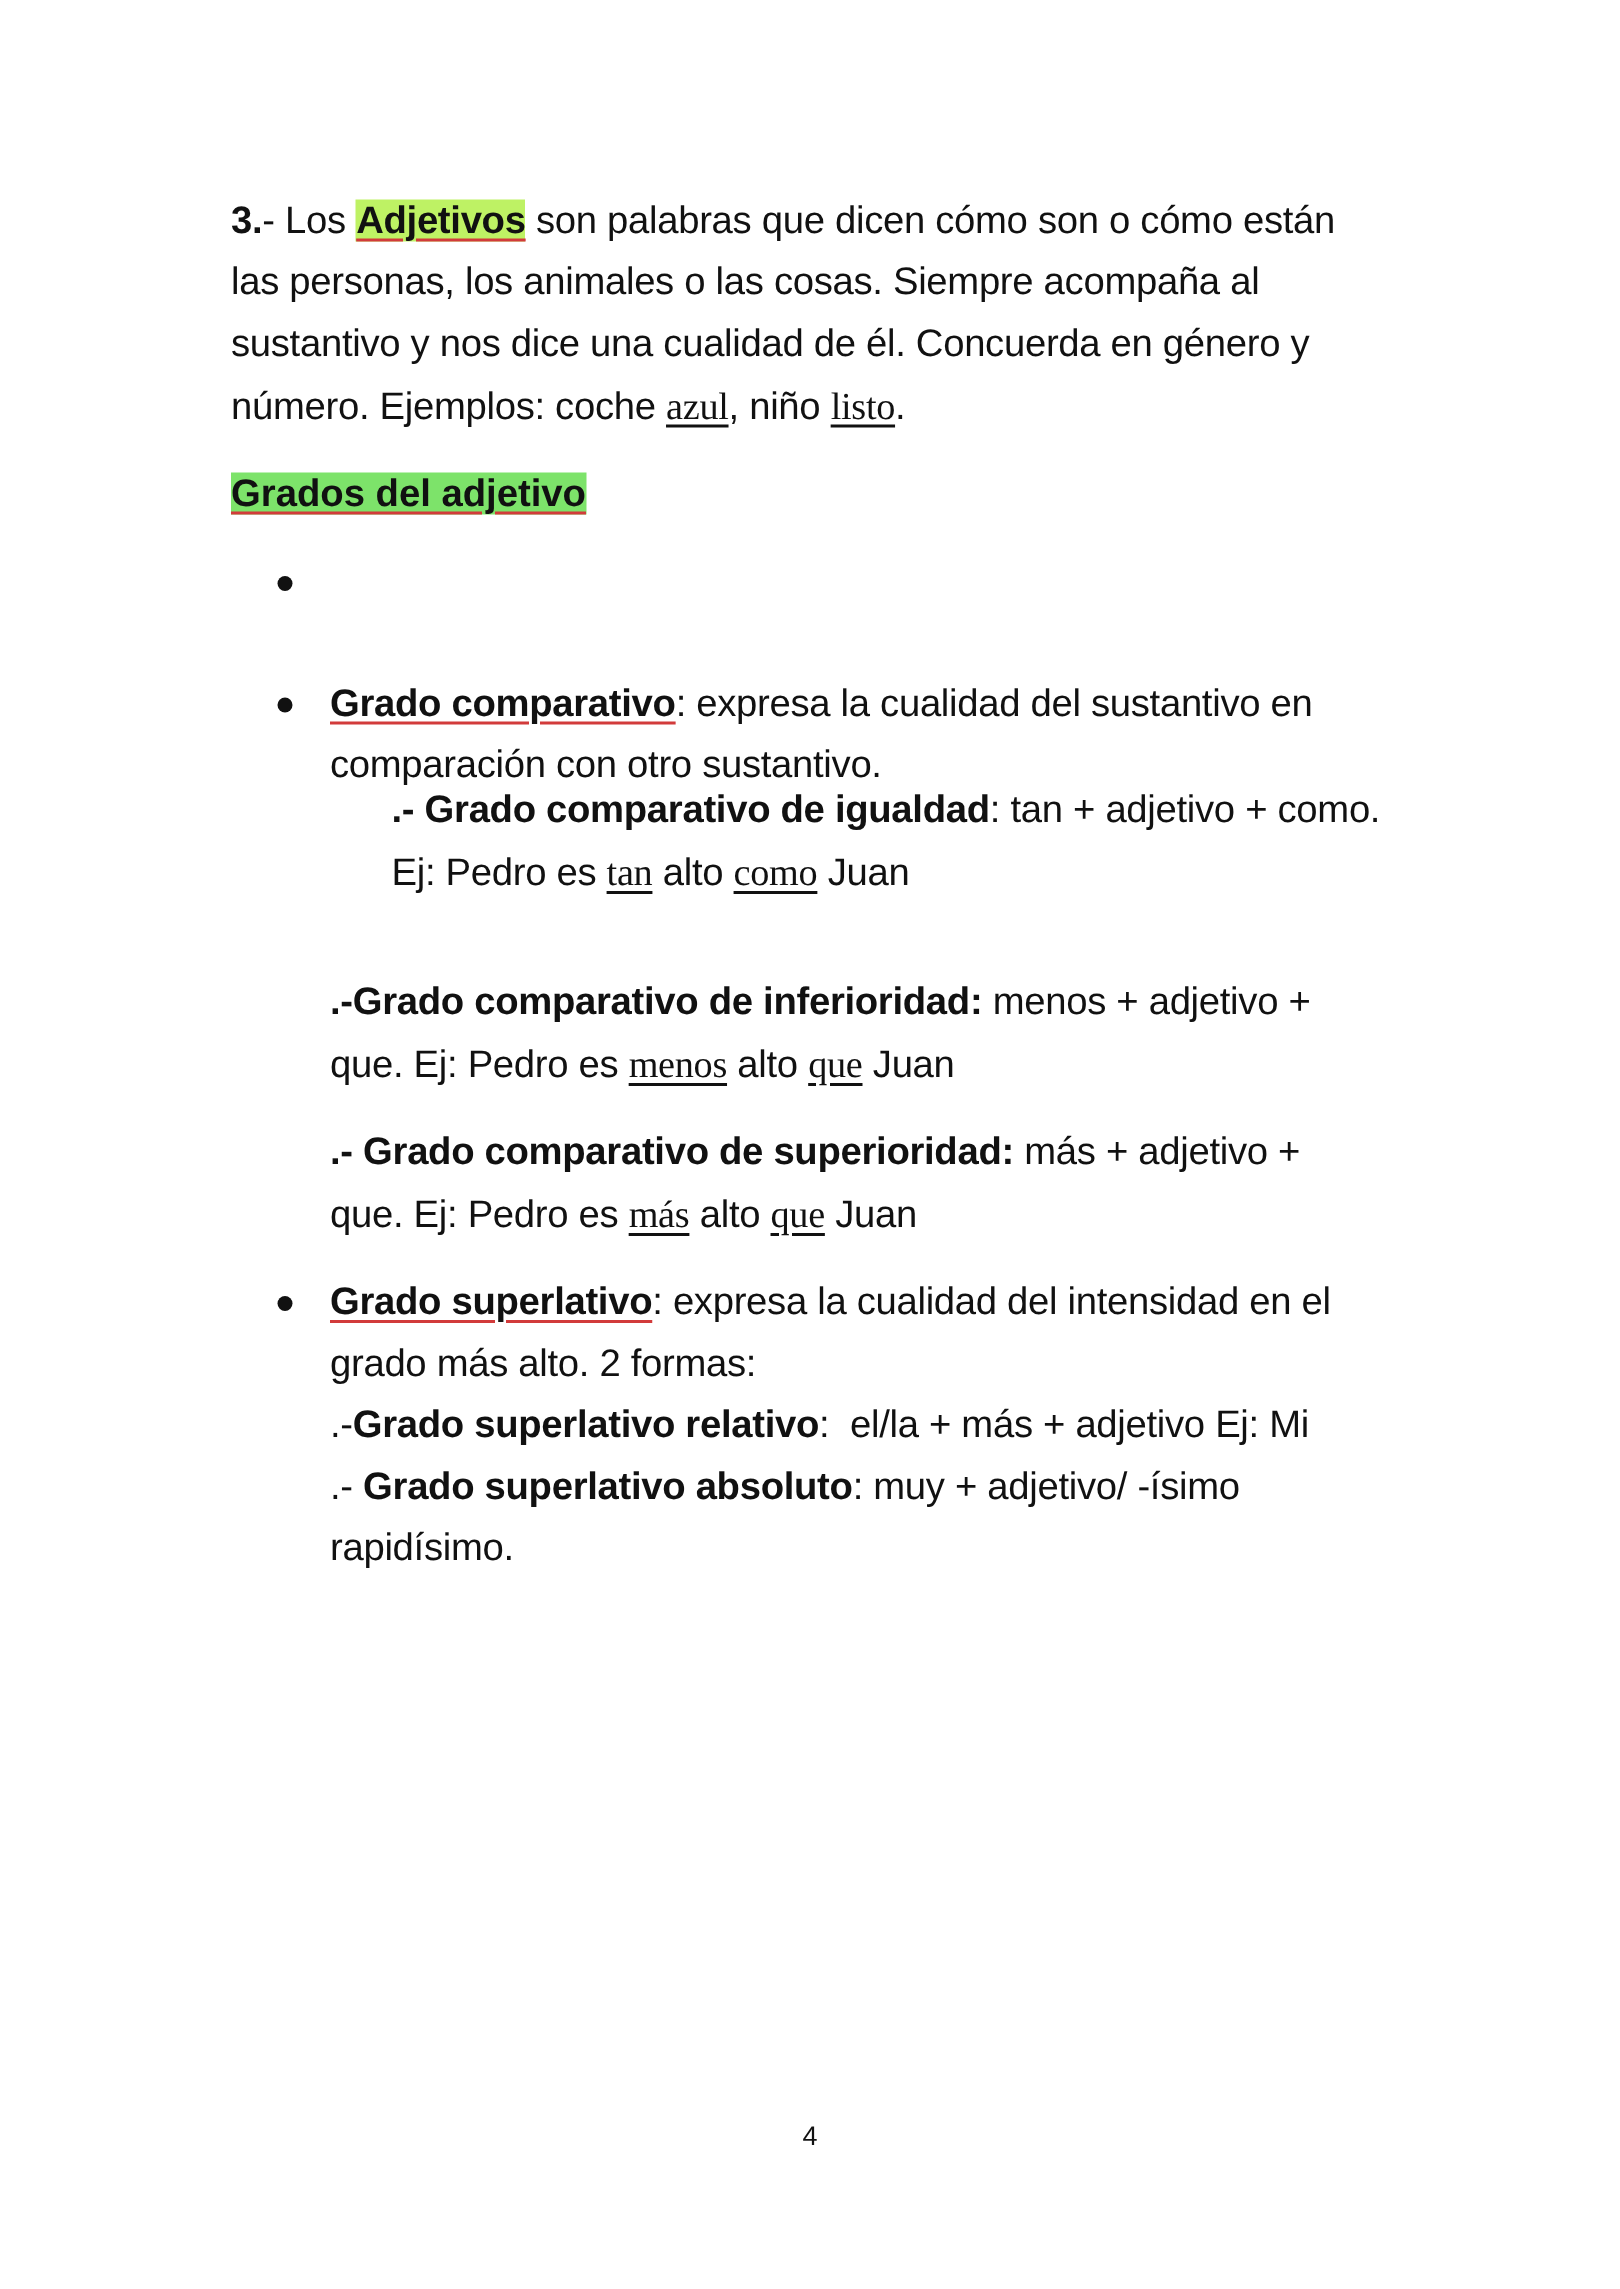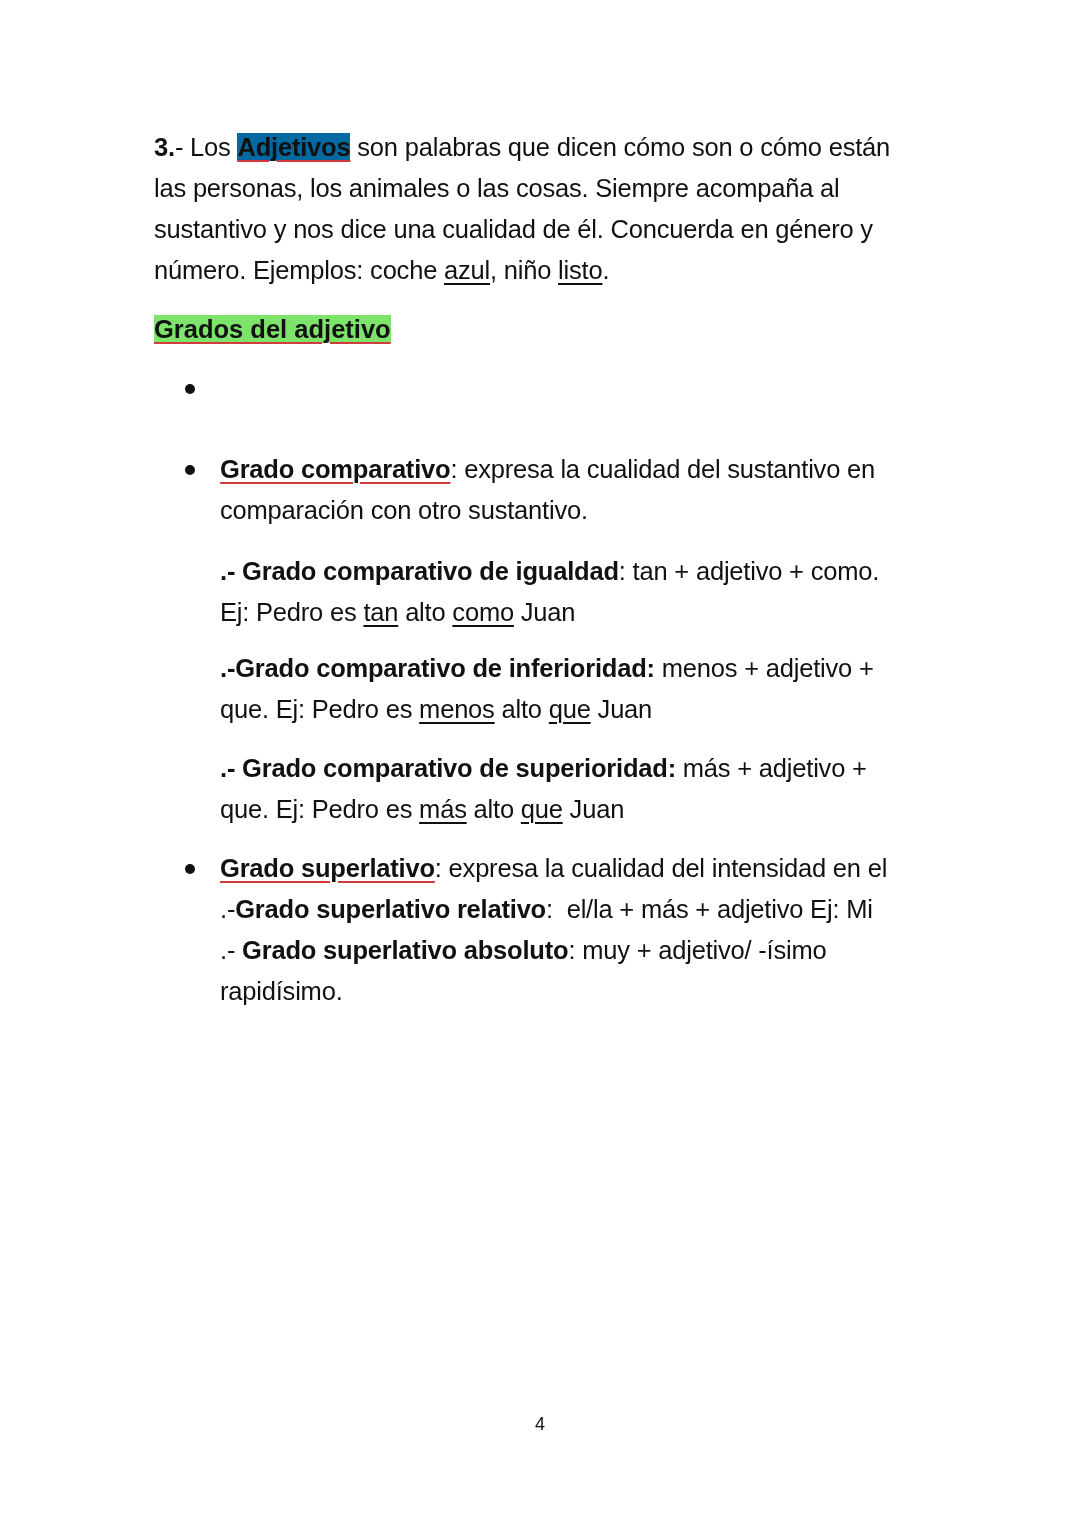--- a/index.html
+++ b/index.html
@@ -7,22 +7,22 @@
     width: 1080px; height: 1526px; position: relative; overflow: hidden;
     font-family: "Liberation Sans", "DejaVu Sans", sans-serif;
     color: #111111;
   }
   .page { position: absolute; left: 0; top: 0; width: 1080px; height: 1526px; }
   .para {
     position: absolute; left: 154px; width: 780px;
     font-size: 25.5px; line-height: 41px; letter-spacing: -0.2px;
   }
   .b { font-weight: bold; }
-  .u { text-decoration: underline; text-decoration-thickness: 1.5px; text-underline-offset: 4px; }
-  .pink { background: #0369a1; }
+  .u { text-decoration: underline; text-decoration-thickness: 1.5px; text-underline-offset: 4px; font-family: Liberation Serif, serif; }
+  .pink { background: #bef264; }
   .green { background: #7de36a; }
   .spell { text-decoration: underline; text-decoration-color: #d23b3b; text-decoration-thickness: 1.5px; text-underline-offset: 4px; }
   .heading { position: absolute; left: 154px; top: 310px; font-size: 25.5px; line-height: 38px; font-weight: bold; text-align: center; }
   .bullet { position: absolute; left: 185px; width: 10px; height: 10px; border-radius: 50%; background: #111; }
   .item { position: absolute; left: 220px; width: 720px; font-size: 25.5px; line-height: 41px; letter-spacing: -0.2px; }
   .pagenum { position: absolute; left: 0; width: 1080px; top: 1414px; text-align: center; font-size: 18px; }
 </style>
 </head>
 <body>
 
@@ -40,37 +40,38 @@
   </div>
 
   <div class="bullet" style="top:384px;"></div>
 
   <div class="bullet" style="top:465px;"></div>
   <div class="item" style="top:449px;">
     <div><span class="b spell">Grado comparativo</span><span>: expresa la cualidad del sustantivo en</span></div>
     <div>comparación con otro sustantivo.</div>
   </div>
 
-  <div class="item" style="top:551px;">
+  <div class="item" style="top:520px;margin-left:41px;">
     <div><span class="b">.- </span><span class="b">Grado comparativo de igualdad</span><span>: tan + adjetivo + como.</span></div>
     <div><span>Ej: Pedro es </span><span class="u">tan</span><span> alto </span><span class="u">como</span><span> Juan</span></div>
   </div>
 
   <div class="item" style="top:648px;">
     <div><span class="b">.-</span><span class="b">Grado comparativo de inferioridad:</span><span> menos + adjetivo +</span></div>
     <div><span>que. Ej: Pedro es </span><span class="u">menos</span><span> alto </span><span class="u">que</span><span> Juan</span></div>
   </div>
 
   <div class="item" style="top:748px;">
     <div><span class="b">.- </span><span class="b">Grado comparativo de superioridad:</span><span> más + adjetivo +</span></div>
     <div><span>que. Ej: Pedro es </span><span class="u">más</span><span> alto </span><span class="u">que</span><span> Juan</span></div>
   </div>
 
   <div class="bullet" style="top:864px;"></div>
   <div class="item" style="top:848px;">
     <div><span class="b spell">Grado superlativo</span><span>: expresa la cualidad del intensidad en el</span></div>
+    <div>grado más alto. 2 formas:</div>
     <div><span>.-</span><span class="b">Grado superlativo relativo</span><span style="white-space:pre">:  el/la + más + adjetivo Ej: Mi</span></div>
     <div><span style="white-space:pre">.- </span><span class="b">Grado superlativo absoluto</span><span>: muy + adjetivo/ -ísimo</span></div>
     <div>rapidísimo.</div>
   </div>
 
   <div class="pagenum">4</div>
 </div>
 
 </body></html>

